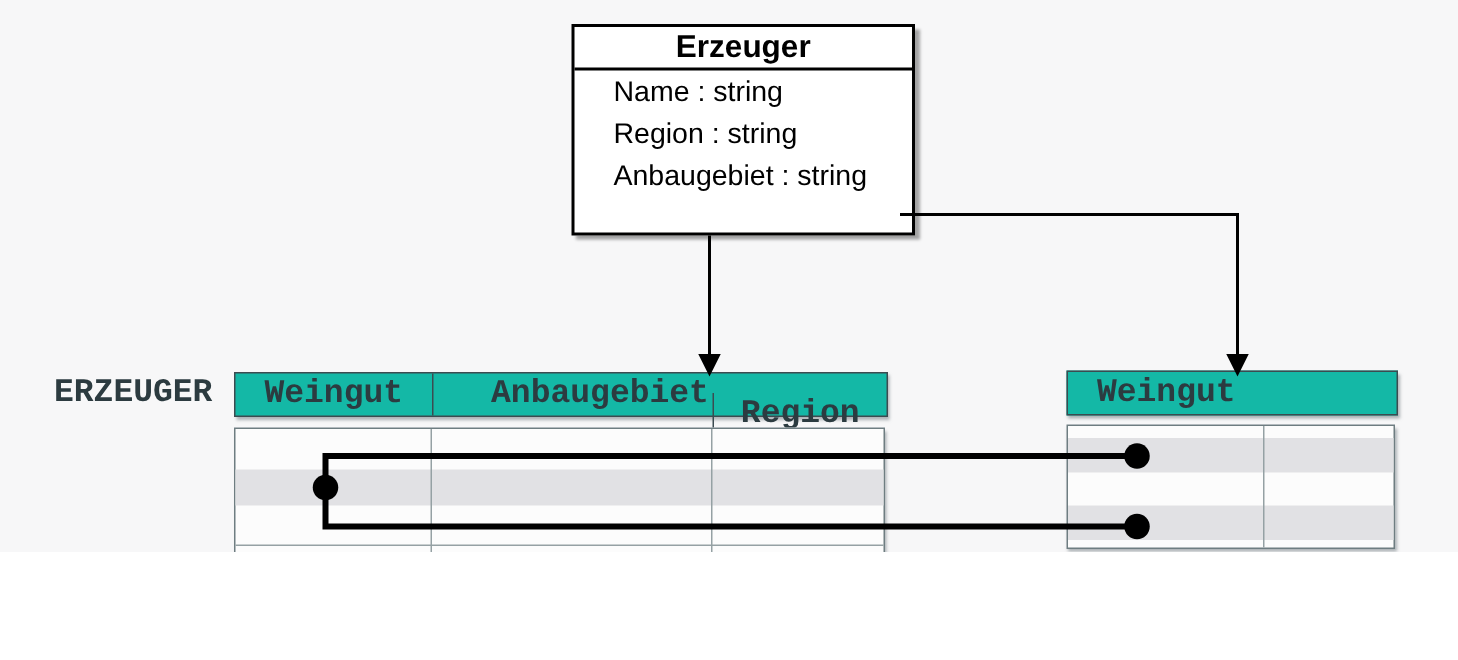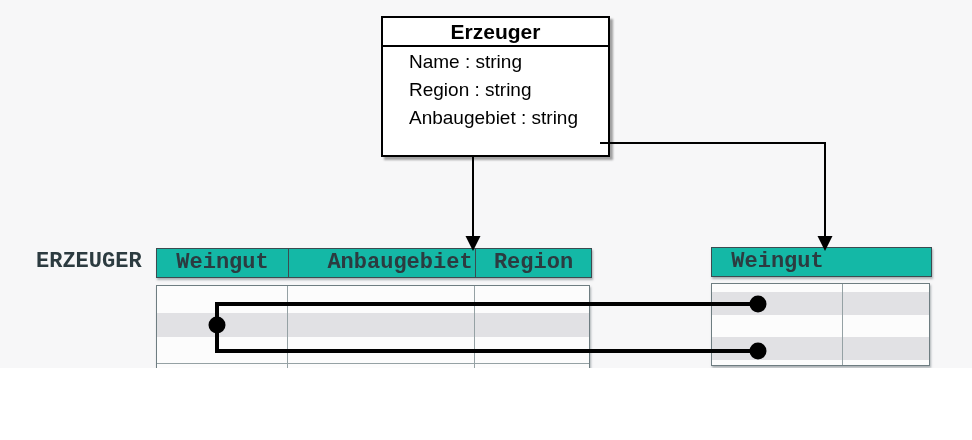--- a/index.html
+++ b/index.html
@@ -66,21 +66,21 @@
       <div class="attr">Region : string</div>
       <div class="attr">Anbaugebiet : string</div>
     </div>
   </div>
 
   <div class="tbl-label" style="left:36px;">ERZEUGER</div>
 
   <div class="tbl-header" style="left:156px;top:248px;width:434px;">
     <div class="hcell" style="width:131px;">Weingut</div>
     <div class="hcell sep" style="width:187px;padding-left:36px;">Anbaugebiet</div>
-    <div class="hcell sep" style="width:116px;">Region</div>
+    <div class="hcell sep" style="width:116px;margin-top:13px;">Region</div>
   </div>
 
   <div class="tbl-body" style="left:156px;top:285px;width:434px;height:114px;">
     <div class="hl-row" style="top:27px;height:24px;"></div>
     <div class="vline" style="left:130px;"></div>
     <div class="vline" style="left:317px;"></div>
     <div class="hline" style="top:77px;"></div>
   </div>
 
 

